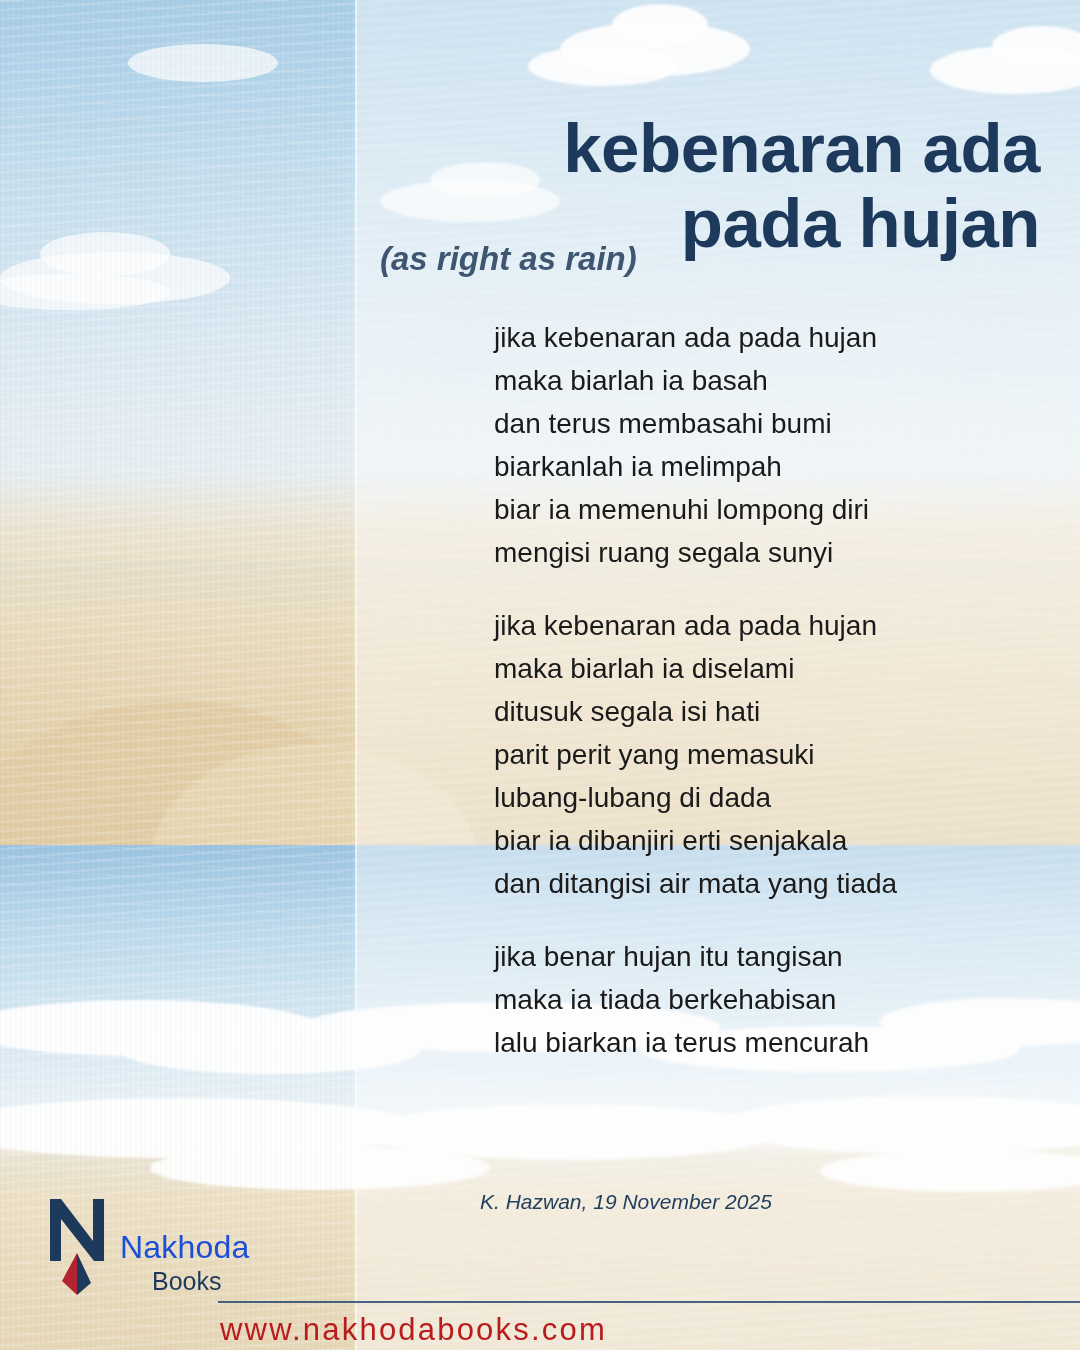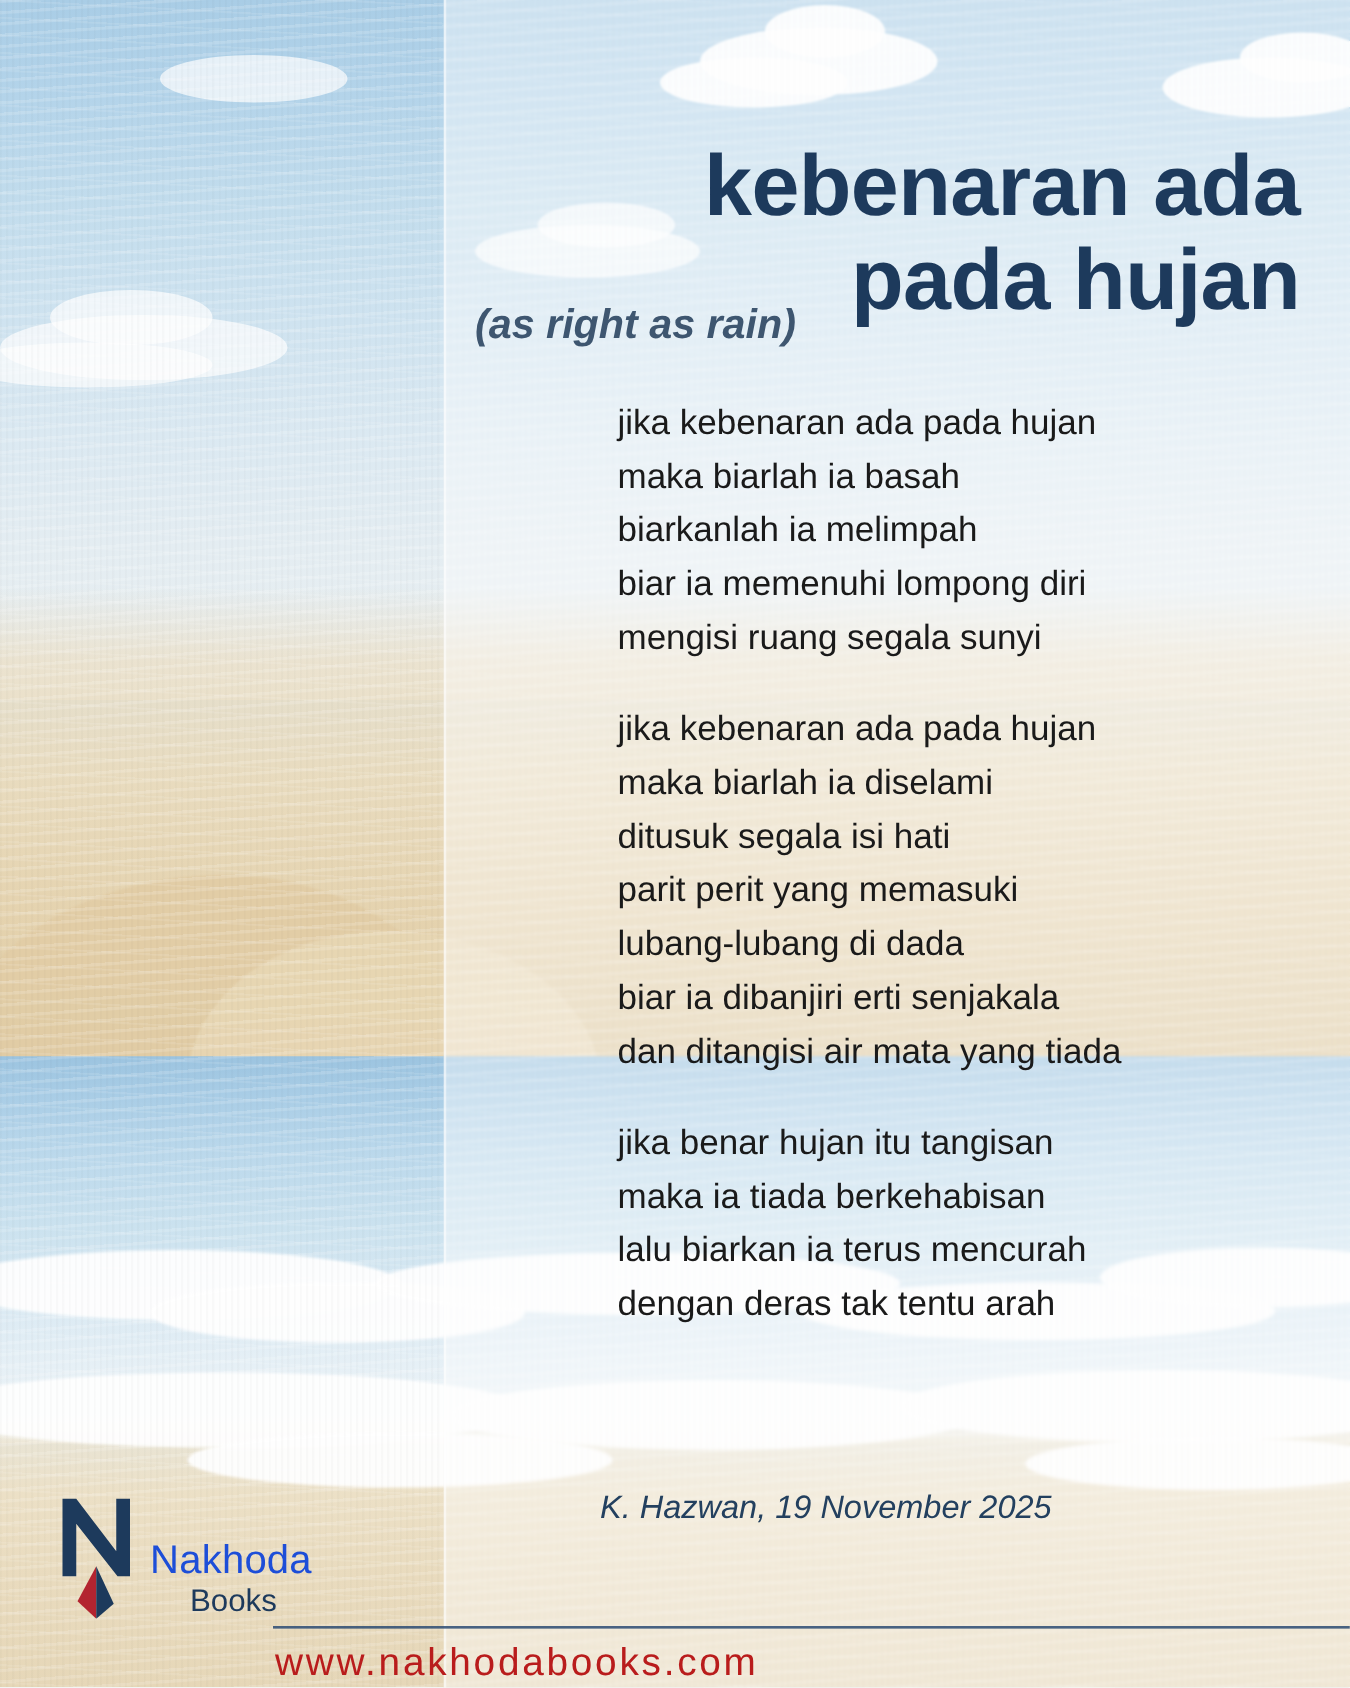--- a/index.html
+++ b/index.html
@@ -195,21 +195,21 @@
     margin-left: 20px;
   }
   .stanza { margin: 0 0 30px 0; }
   .stanza:last-child { margin-bottom: 0; }
   .verse { display: block; white-space: pre; }
 
   .credit {
     position: absolute;
     left: 480px; top: 1190px;
     color: #23405f;
-    font-size: 26px;
+    font-size: 21px;
     font-style: italic;
   }
 
   
   .brand {
     position: absolute;
     left: 44px; top: 1195px;
     width: 300px;
     height: 110px;
   }
@@ -293,38 +293,38 @@
     <span class="line">kebenaran ada</span>
     <span class="line">pada hujan</span>
   </div>
 
   <div class="subtitle">(as right as rain)</div>
 
   <div class="poem">
     <div class="stanza">
       <span class="verse">jika kebenaran ada pada hujan</span>
       <span class="verse">maka biarlah ia basah</span>
+      <span class="verse">dan terus membasahi bumi</span>
       <span class="verse">biarkanlah ia melimpah</span>
       <span class="verse">biar ia memenuhi lompong diri</span>
       <span class="verse">mengisi ruang segala sunyi</span>
     </div>
     <div class="stanza">
       <span class="verse">jika kebenaran ada pada hujan</span>
       <span class="verse">maka biarlah ia diselami</span>
       <span class="verse">ditusuk segala isi hati</span>
       <span class="verse">parit perit yang memasuki</span>
       <span class="verse">lubang-lubang di dada</span>
       <span class="verse">biar ia dibanjiri erti senjakala</span>
       <span class="verse">dan ditangisi air mata yang tiada</span>
     </div>
     <div class="stanza">
       <span class="verse">jika benar hujan itu tangisan</span>
       <span class="verse">maka ia tiada berkehabisan</span>
       <span class="verse">lalu biarkan ia terus mencurah</span>
-      <span class="verse">dengan deras tak tentu arah</span>
     </div>
   </div>
 
   <div class="credit">K. Hazwan, 19 November 2025</div>
 
   <div class="brand">
     <div class="brand-mark">
       <svg width="72" height="100" viewBox="0 0 72 100" xmlns="http://www.w3.org/2000/svg">
         <path d="M6 4 L6 66 L17 66 L17 24 L50 66 L60 66 L60 4 L49 4 L49 46 L17 4 Z" fill="#1d3a5c"></path>
         <path d="M33 58 L33 100 L18 86 Z" fill="#b32430"></path>

